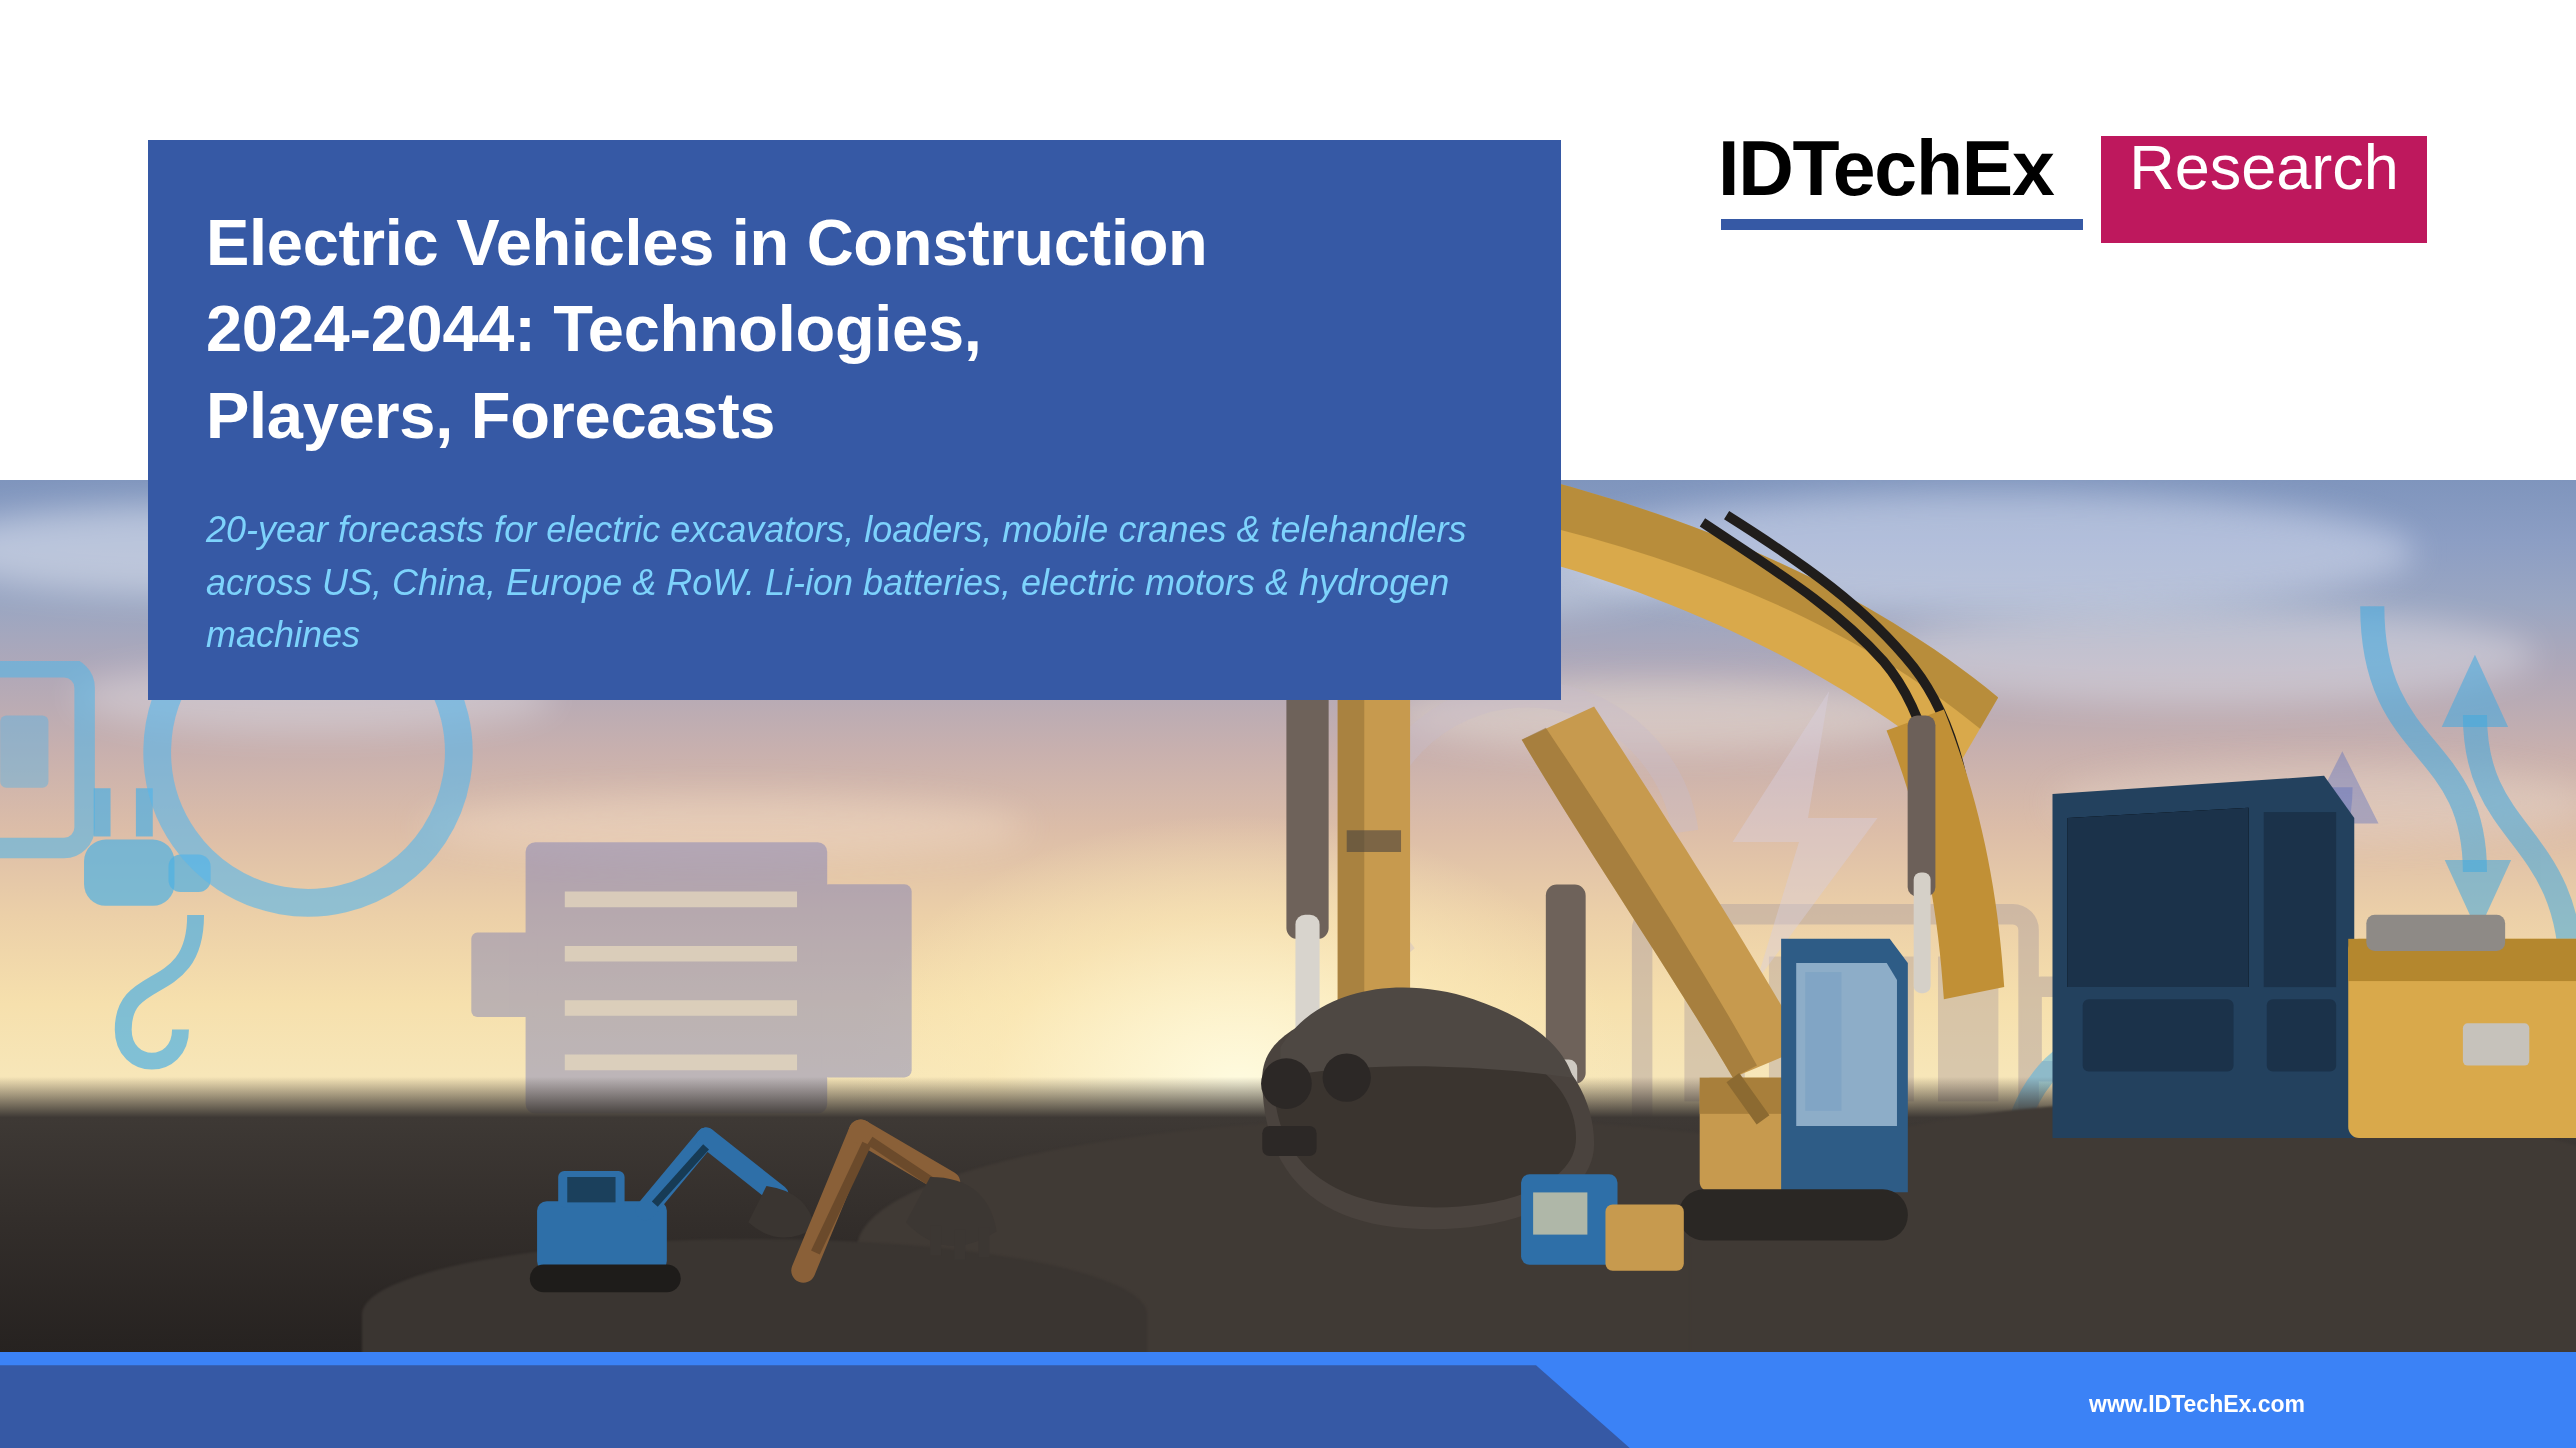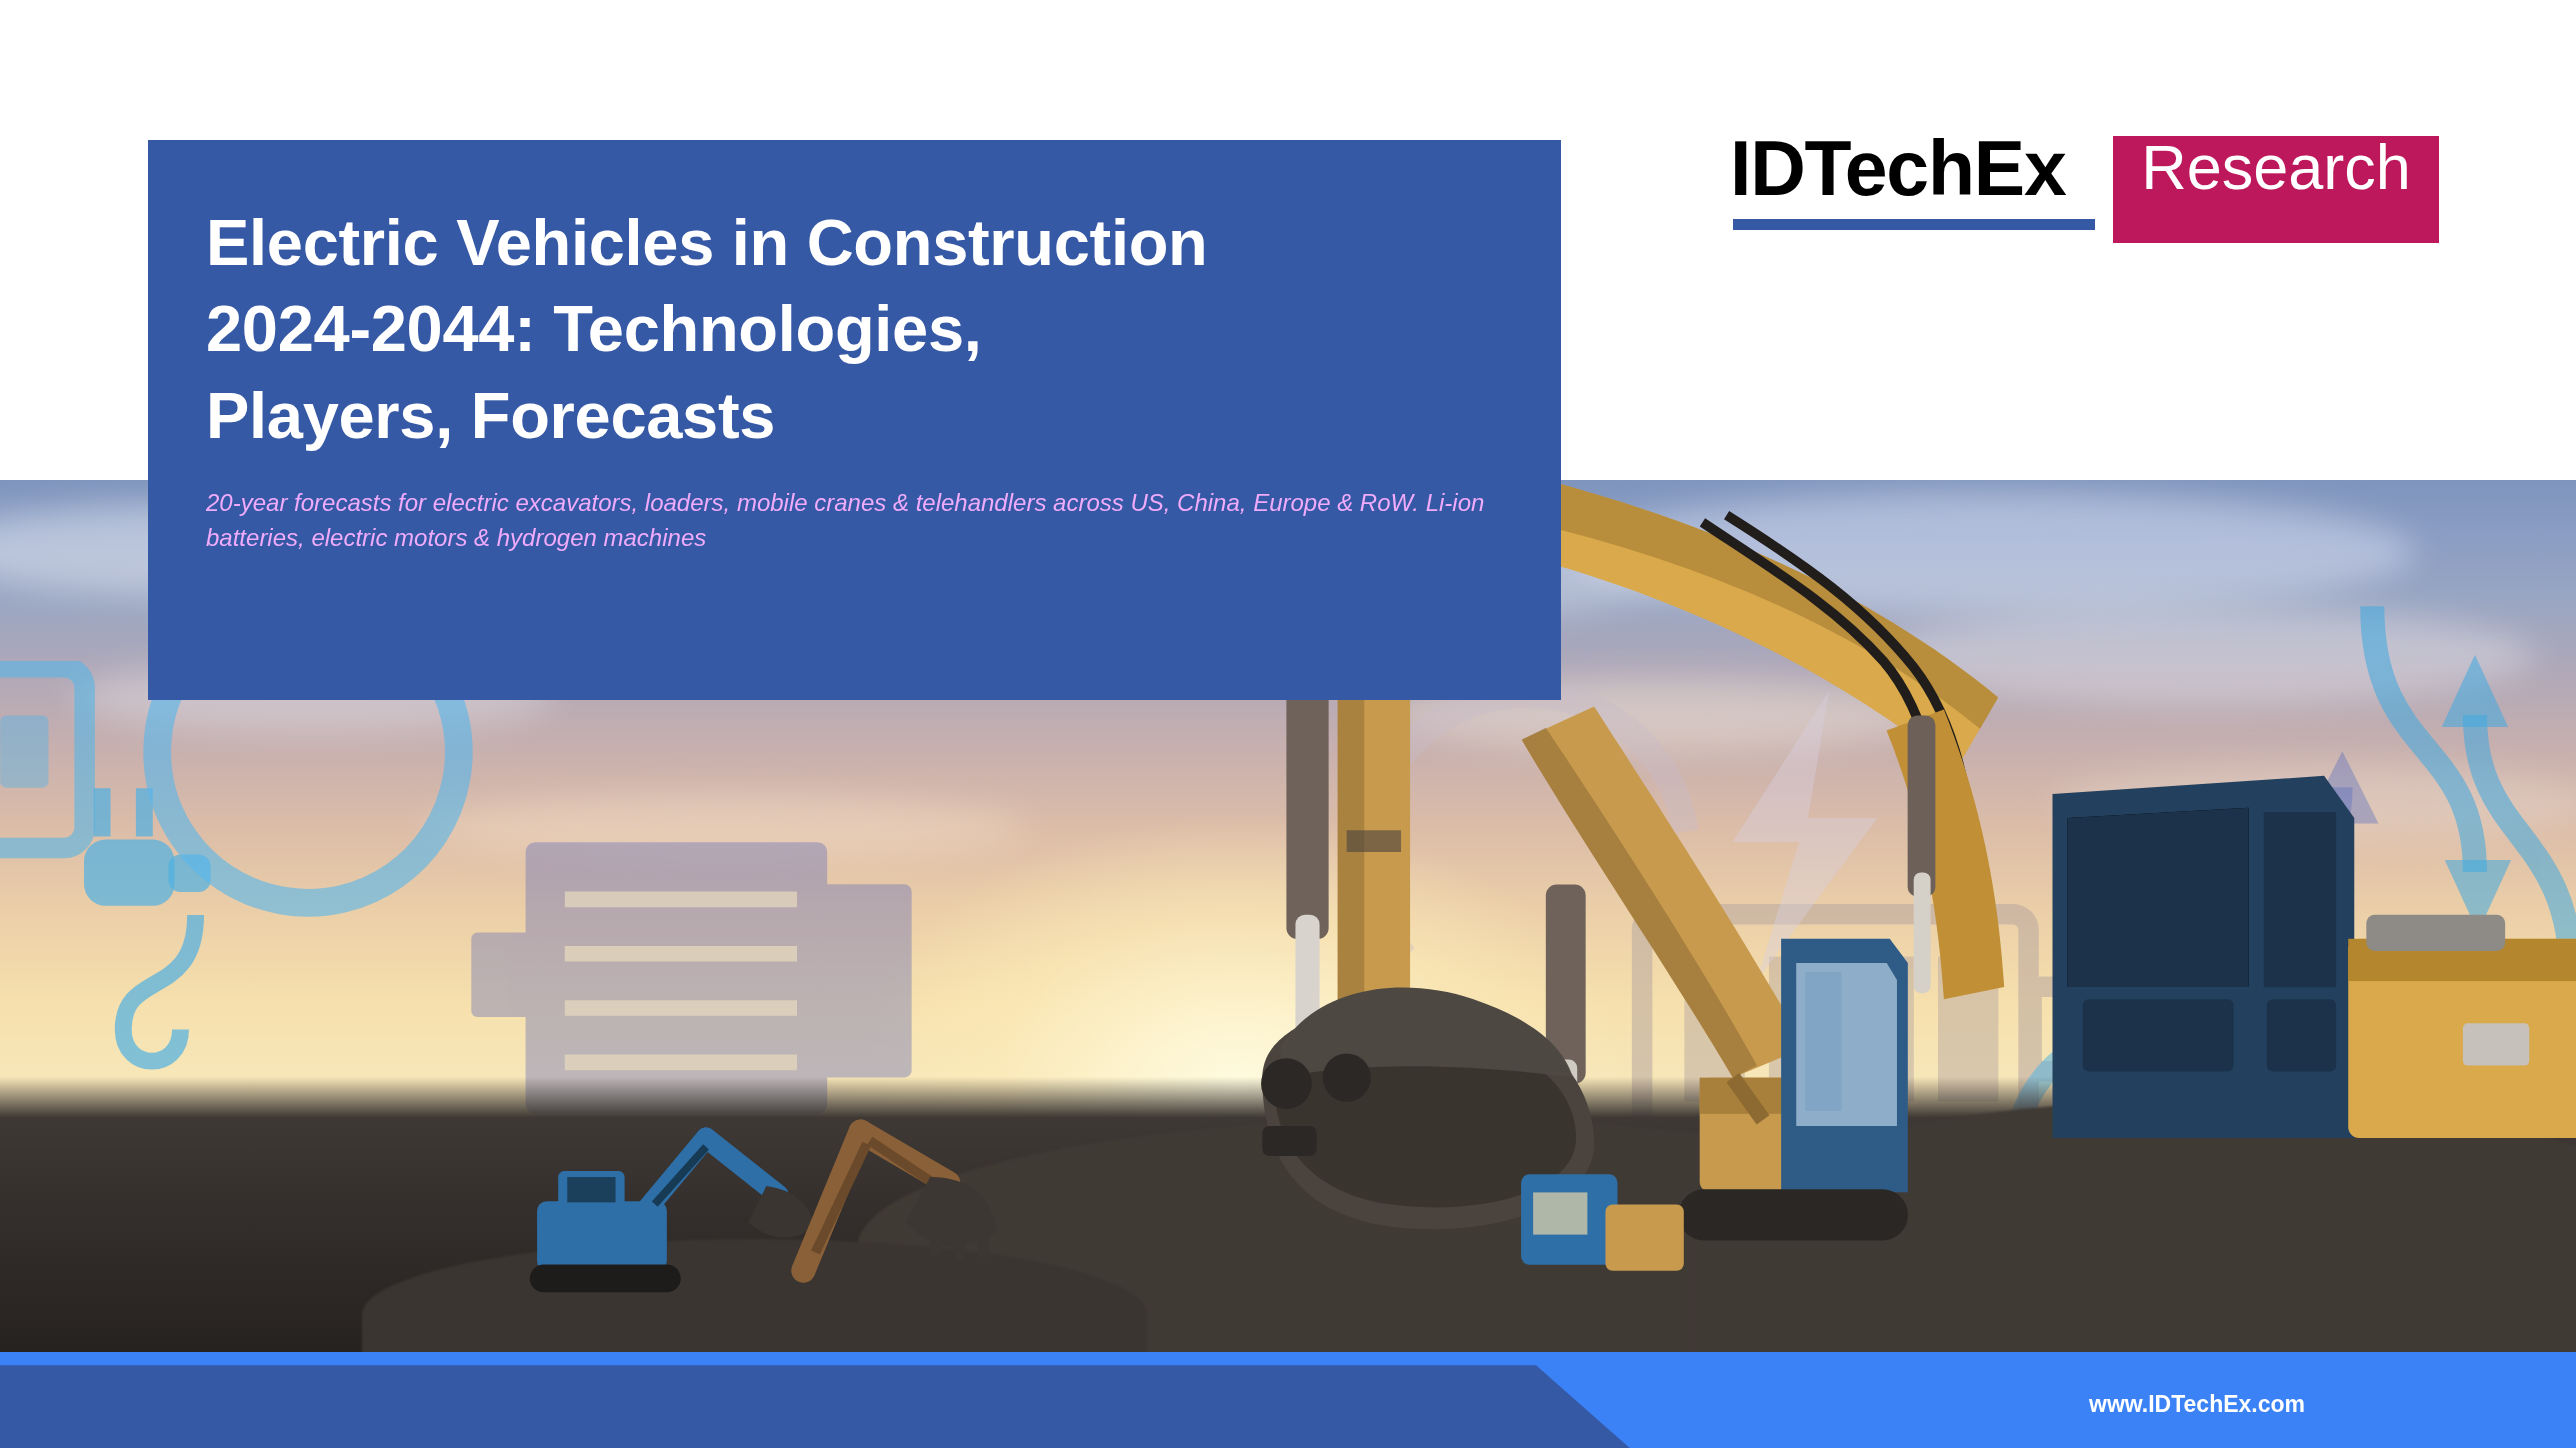--- a/index.html
+++ b/index.html
@@ -56,26 +56,26 @@
     position:absolute;left:148px;top:140px;width:1413px;height:560px;
     background:#3659A5;
     box-sizing:border-box;
     padding:60px 58px 0 58px;
   }
   .title{
     color:#ffffff;font-weight:bold;font-size:65px;line-height:1.33;
     letter-spacing:-0.3px;margin:0;white-space:pre-line;
   }
   .subtitle{
-    color:#f0abfc;font-style:italic;font-size:24px;line-height:1.45;
-    margin:27px 0 0 0;max-width:1304px;
-  }
-
-  
-  .logo{position:absolute;left:1718px;top:130px;width:712px;height:121px;margin-left:12px;}
+    color:#7dd3fc;font-style:italic;font-size:36px;line-height:1.45;
+    margin:45px 0 0 0;max-width:1304px;
+  }
+
+  
+  .logo{position:absolute;left:1718px;top:130px;width:712px;height:121px;}
   .logo-word{
     position:absolute;left:0;top:0;font-size:77px;font-weight:bold;
     color:#000000;letter-spacing:-1.2px;line-height:1;
   }
   .logo-rule{position:absolute;left:3px;top:89px;width:362px;height:11px;background:#3659A5;}
   .logo-badge{
     position:absolute;left:383px;top:6px;width:326px;height:107px;background:#be185d;
     display:flex;align-items:flex-start;justify-content:center;
   }
   .logo-badge span{color:#ffffff;font-size:63px;line-height:1;letter-spacing:0px;}

